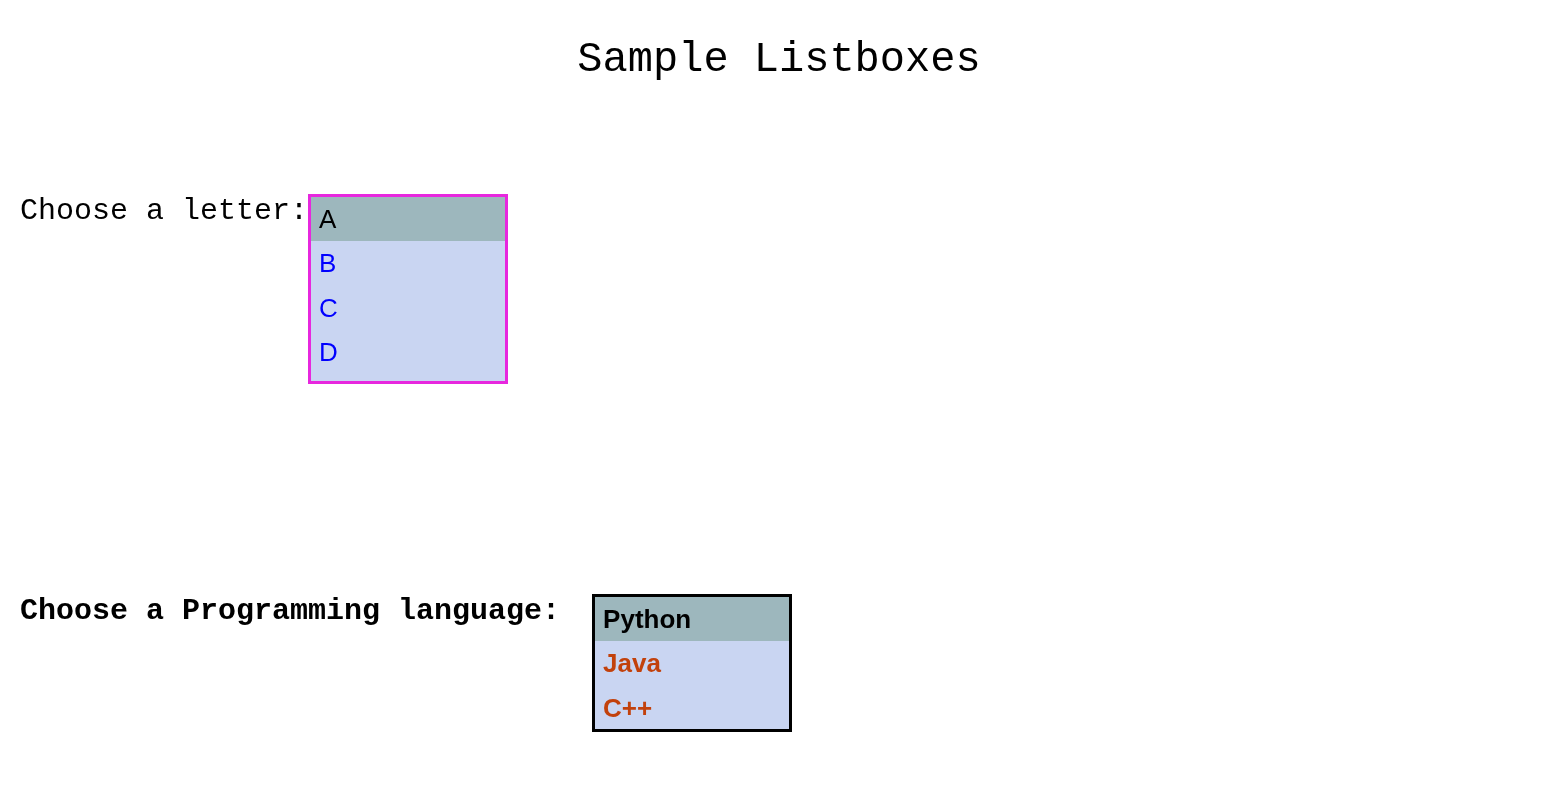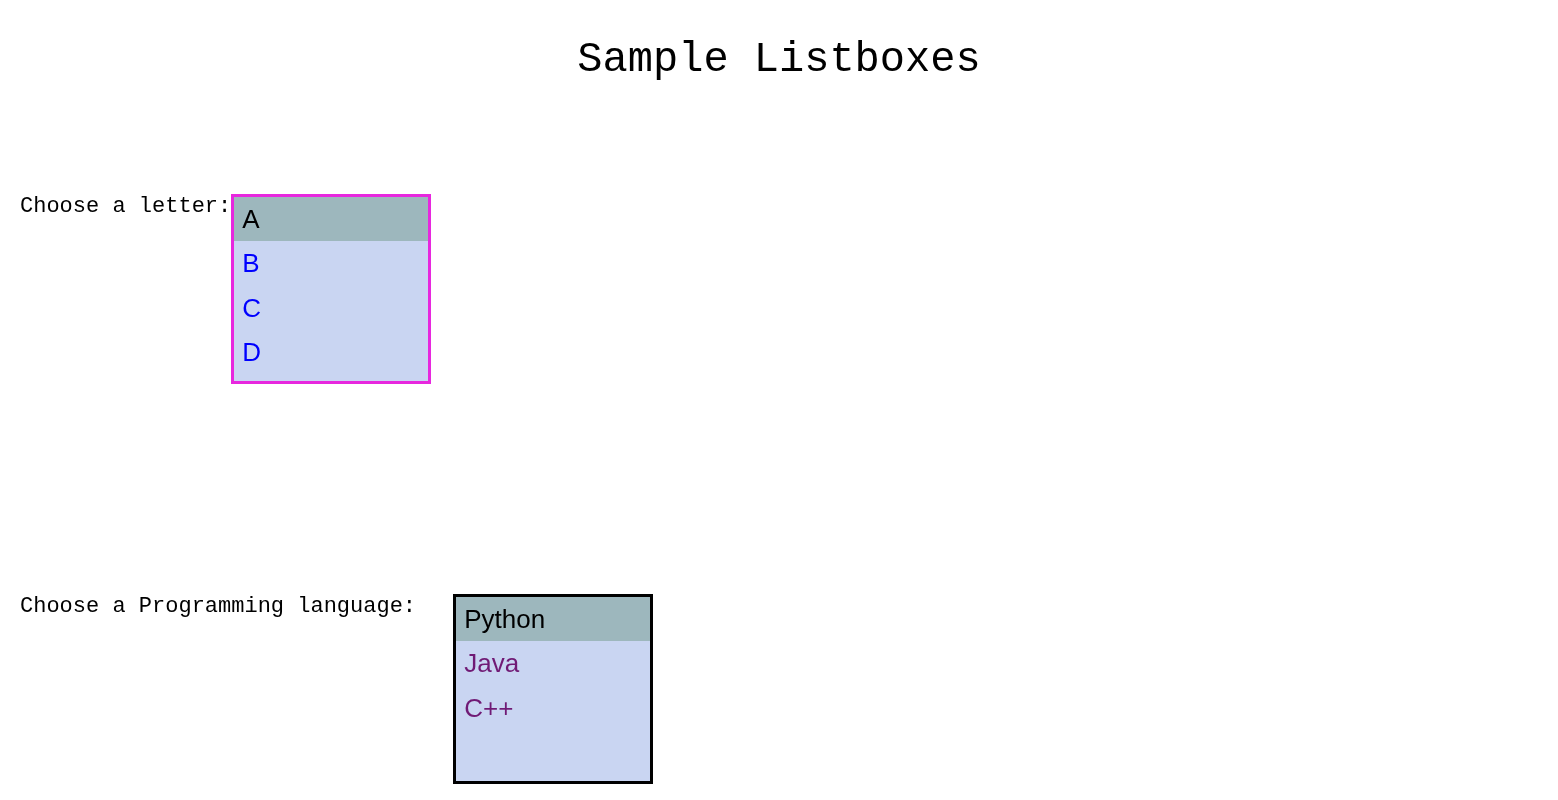--- a/index.html
+++ b/index.html
@@ -25,23 +25,24 @@
     .row {
       display: flex;
       align-items: flex-start;
       margin-left: 20px;
     }
     .row1 {
       margin-top: 110px;
     }
     .row2 {
       margin-top: 210px;
+      font-weight: bold;
     }
     .label {
-      font-size: 22px;
+      font-size: 30px;
       font-family: "Courier New", Courier, monospace;
       color: #000;
       white-space: pre;
     }
     .listbox {
       font-family: Arial, Helvetica, sans-serif;
       font-size: 26px;
       background: #c9d5f2;
       display: flex;
       flex-direction: column;
@@ -52,26 +53,26 @@
       border: 3px solid #e727de;
       margin-left: 0px;
     }
     .listbox.letters .item {
       color: #0000ff;
       padding: 4px 8px;
       line-height: 1.4;
     }
     .listbox.langs {
       width: 200px;
-      height: 190px;
+      height: 138px;
       border: 3px solid #000;
-      margin-left: 24px;
+      margin-left: 14px;
     }
     .listbox.langs .item {
-      color: #701a75;
+      color: #c2410c;
       padding: 4px 8px;
       line-height: 1.4;
     }
     .item.selected {
       background: #9db7bd;
       color: #000 !important;
     }
   </style>
 </head>
 <body>

